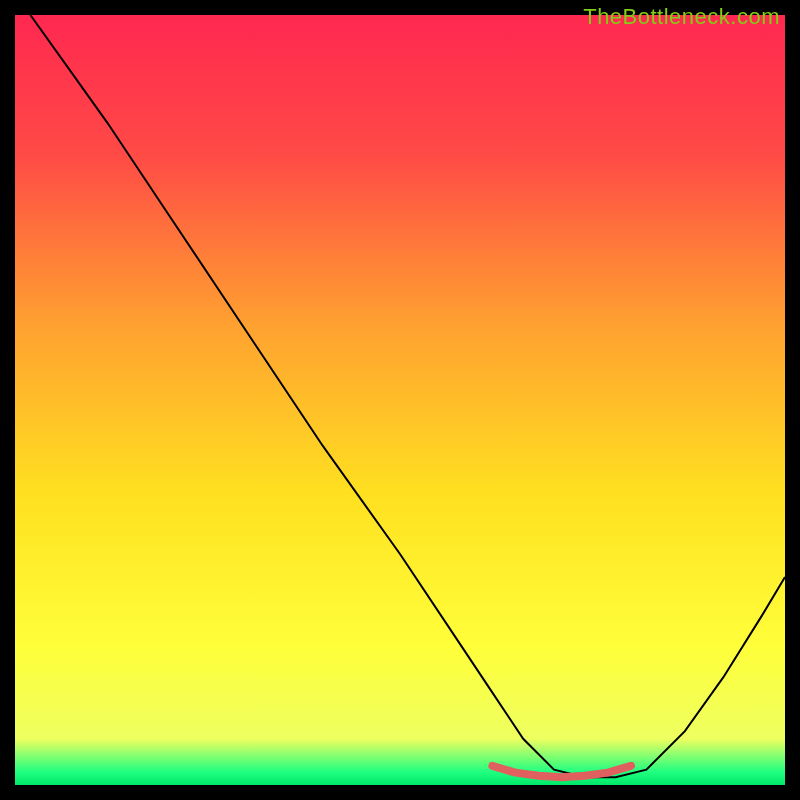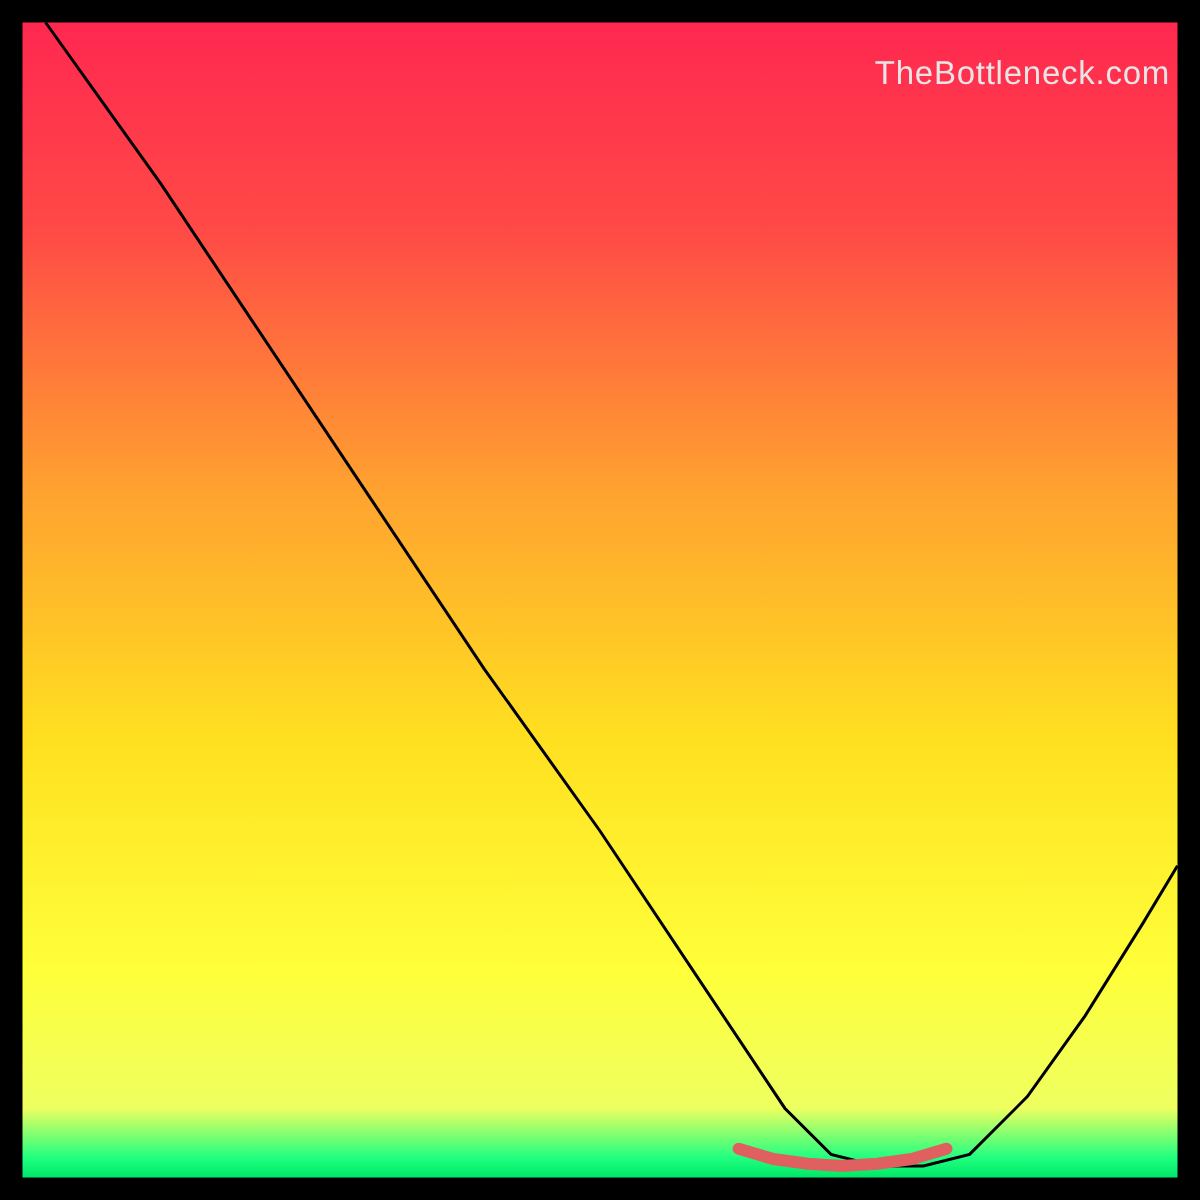--- a/index.html
+++ b/index.html
@@ -8,26 +8,25 @@
     width: 800px;
     height: 800px;
     background: #000;
     overflow: hidden;
     font-family: Arial, Helvetica, sans-serif;
   }
   .watermark {
     position: absolute;
     top: 4px;
     right: 20px;
-    color: #e5e5e5;
+    color: #84cc16;
     font-size: 22px;
     font-weight: 500;
     letter-spacing: 0.5px;
     z-index: 10;
-    margin-top: 32px;
   }
 </style>
 </head>
 <body>
 
 
 
 <div class="watermark">TheBottleneck.com</div>
 
 <svg id="chart-svg" width="800" height="800" viewBox="0 0 800 800">

